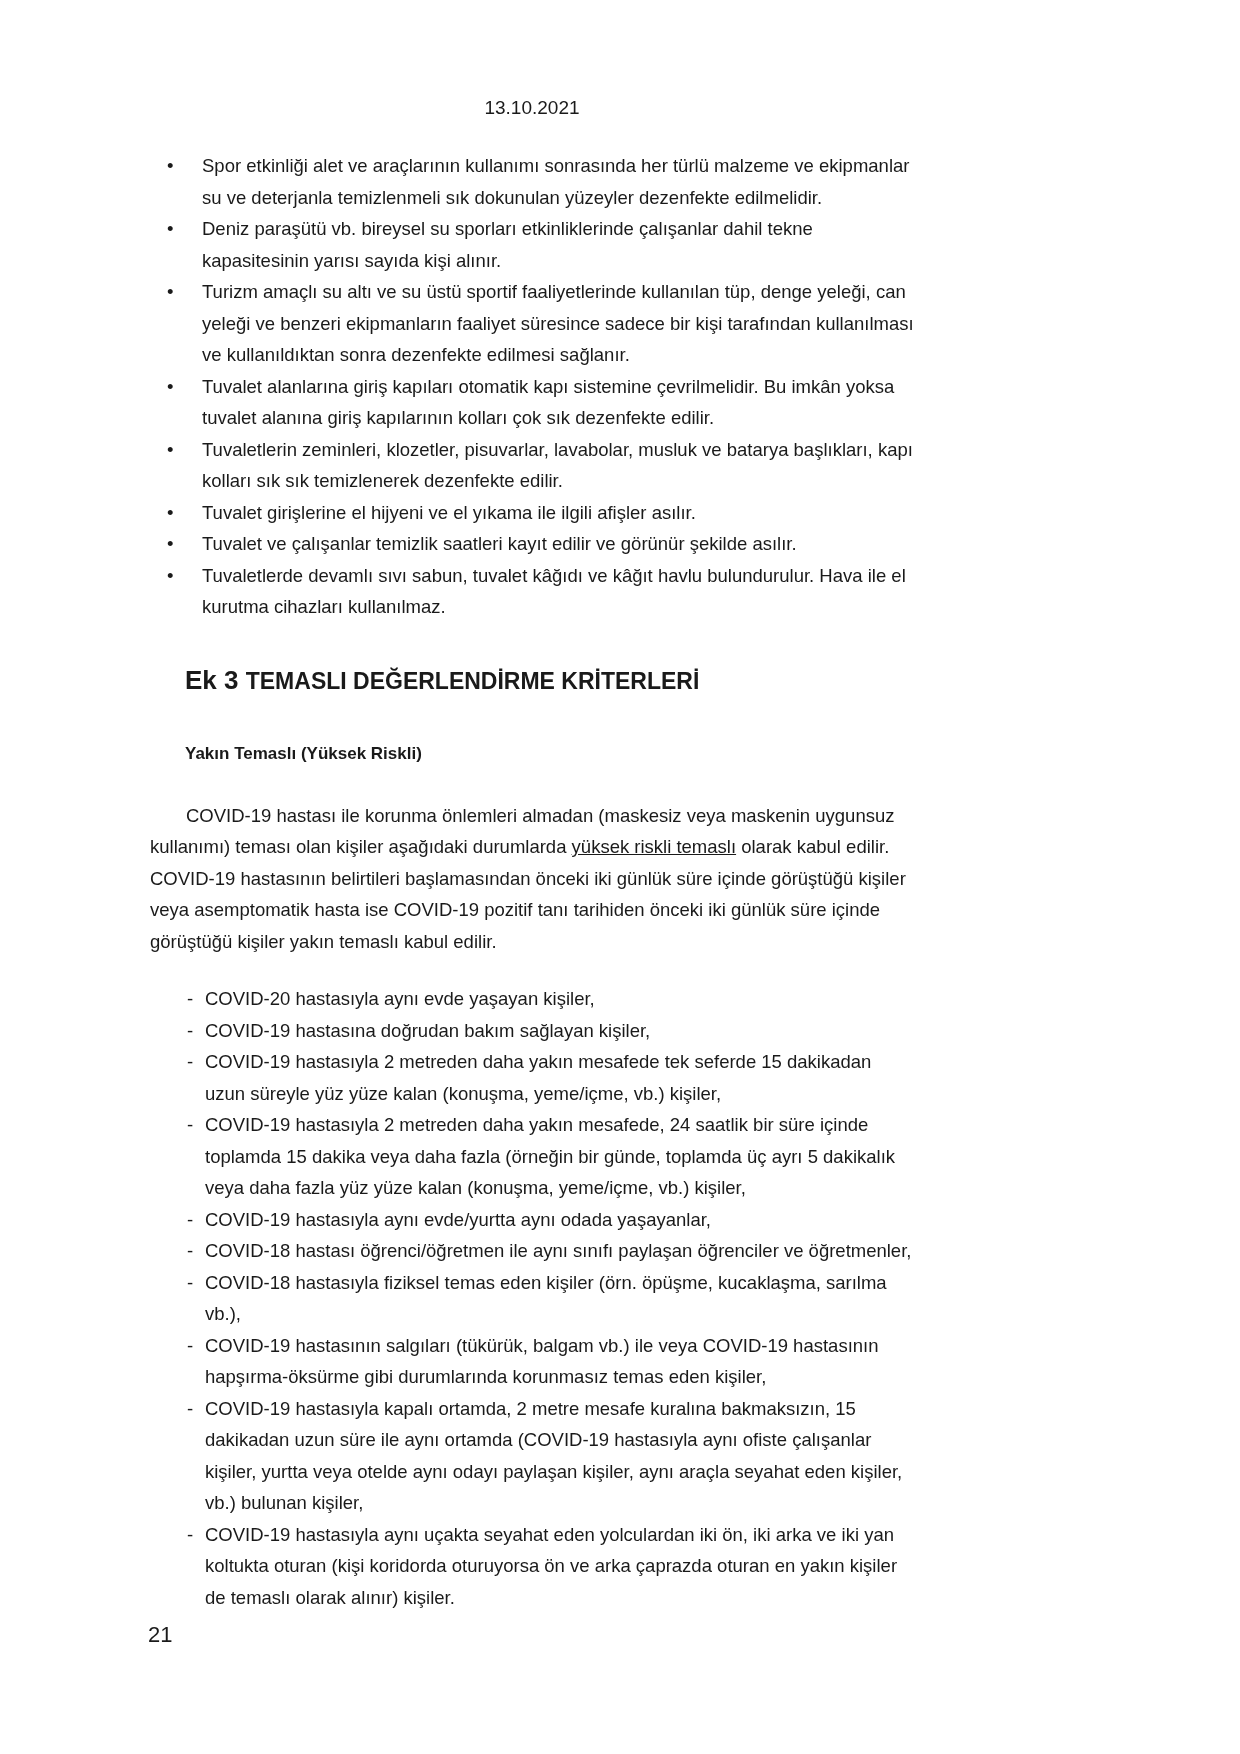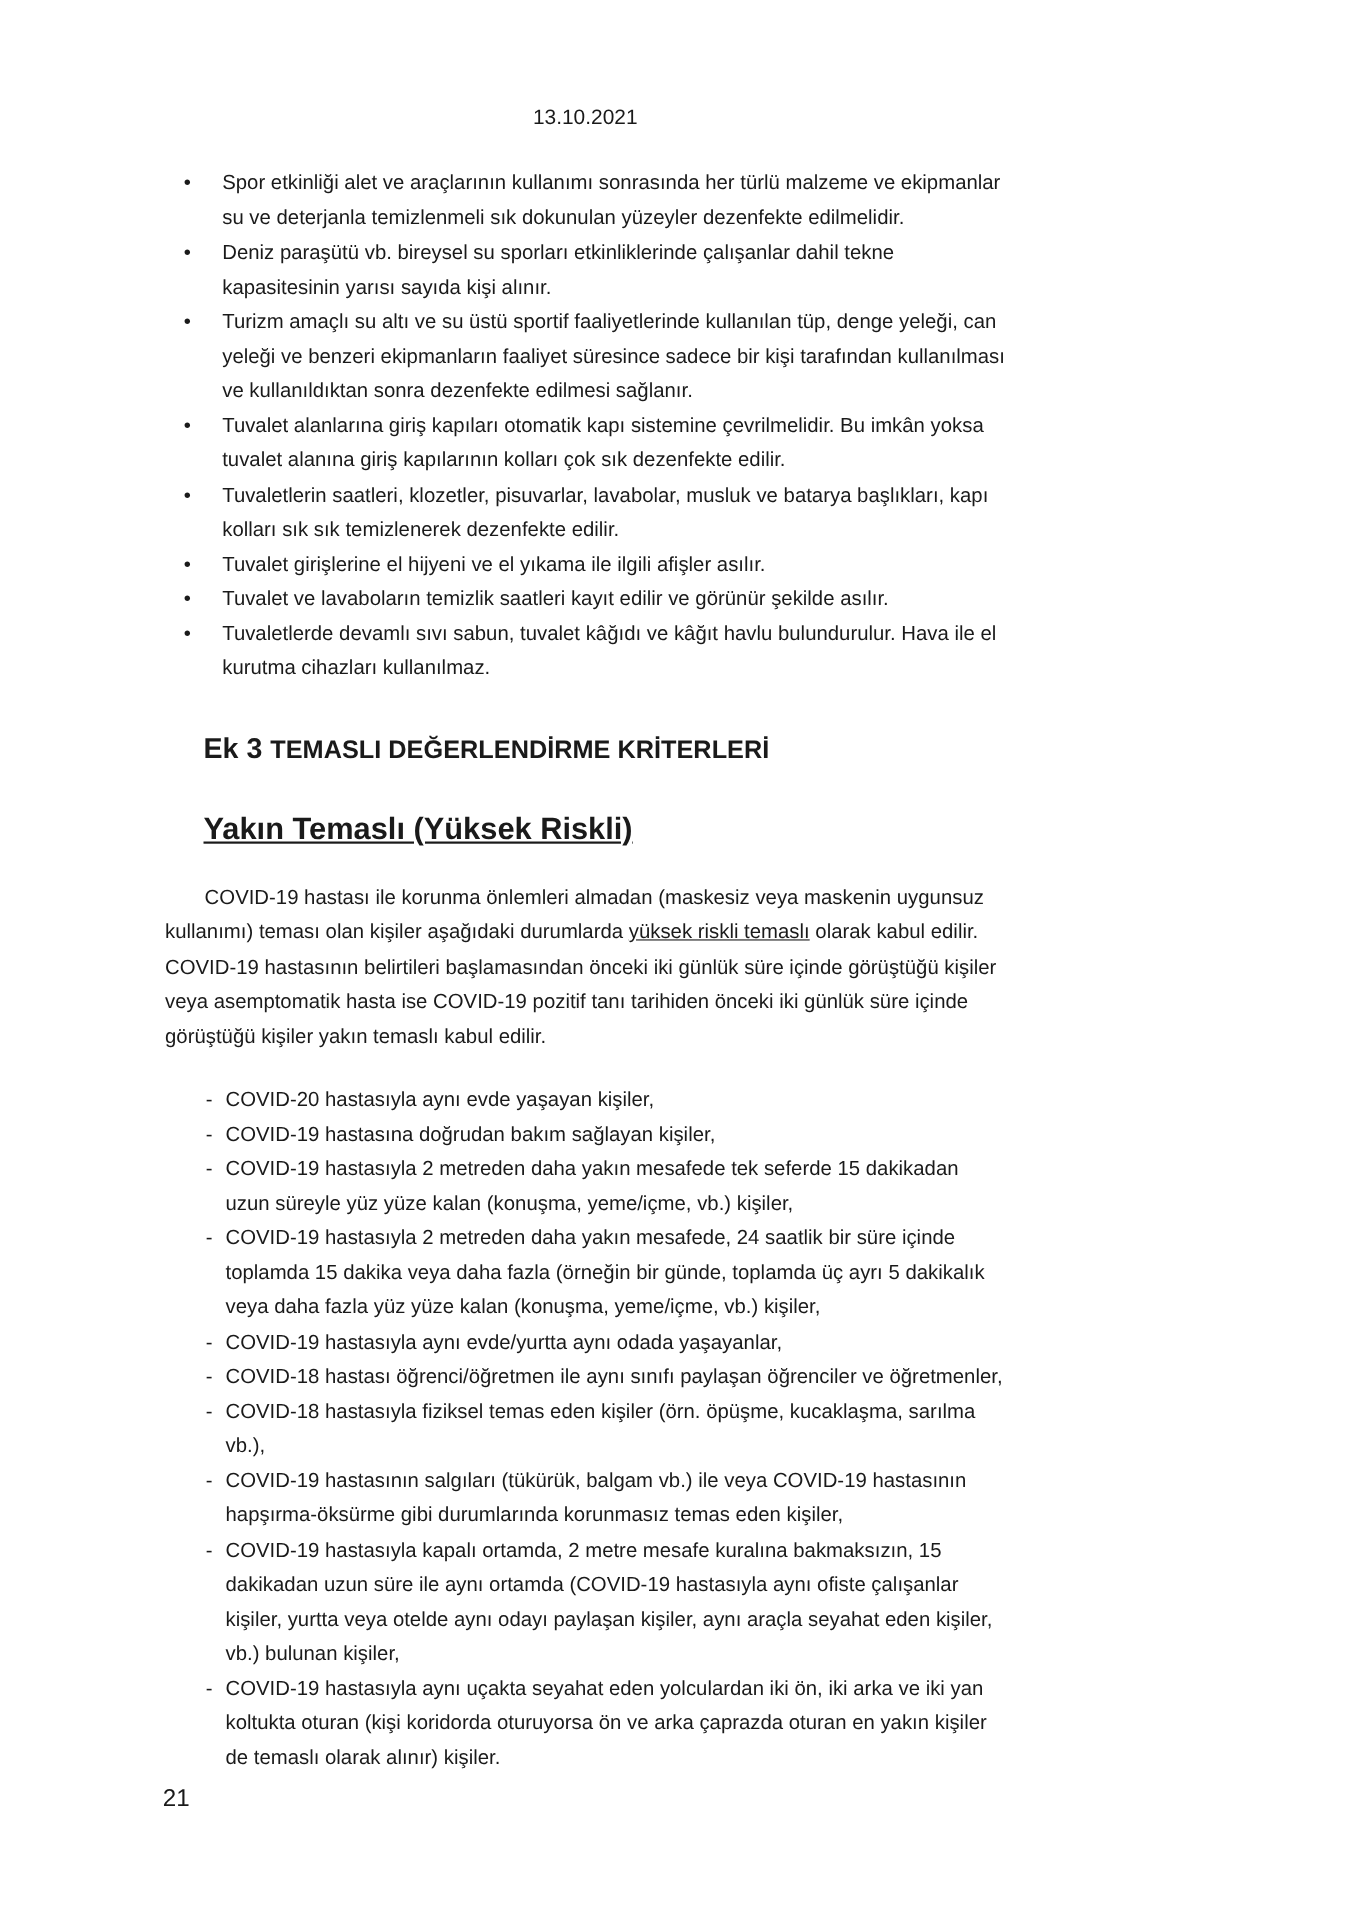--- a/index.html
+++ b/index.html
@@ -30,24 +30,23 @@
   .bullets .marker { position:absolute; left:17px; top:0; }
   .heading {
     margin:40px 0 0 35px;
     font-size:23px;
     font-weight:bold;
     line-height:34px;
   }
   .heading .h-prefix { font-size:26px; }
   .subheading {
     margin:42px 0 0 35px;
-    font-size:28px;
+    font-size:17px;
     font-weight:bold;
     line-height:28px;
-    text-decoration:underline;
   }
   .para {
     margin:32px 0 0 0;
     font-size:18.5px;
     line-height:31.5px;
     text-indent:36px;
   }
   .para strong { font-weight:normal; }
   .para .u { text-decoration:underline; }
   .dashes {
@@ -82,29 +81,29 @@
     <li>
       <span class="marker">•</span>
       <span>Turizm amaçlı su altı ve su üstü sportif faaliyetlerinde kullanılan tüp, denge yeleği, can yeleği ve benzeri ekipmanların faaliyet süresince sadece bir kişi tarafından kullanılması ve kullanıldıktan sonra dezenfekte edilmesi sağlanır.</span>
     </li>
     <li>
       <span class="marker">•</span>
       <span>Tuvalet alanlarına giriş kapıları otomatik kapı sistemine çevrilmelidir. Bu imkân yoksa tuvalet alanına giriş kapılarının kolları çok sık dezenfekte edilir.</span>
     </li>
     <li>
       <span class="marker">•</span>
-      <span>Tuvaletlerin saatleri, klozetler, pisuvarlar, lavabolar, musluk ve batarya başlıkları, kapı kolları sık sık temizlenerek dezenfekte edilir.</span>
+      <span>Tuvaletlerin zeminleri, klozetler, pisuvarlar, lavabolar, musluk ve batarya başlıkları, kapı kolları sık sık temizlenerek dezenfekte edilir.</span>
     </li>
     <li>
       <span class="marker">•</span>
       <span>Tuvalet girişlerine el hijyeni ve el yıkama ile ilgili afişler asılır.</span>
     </li>
     <li>
       <span class="marker">•</span>
-      <span>Tuvalet ve lavaboların temizlik saatleri kayıt edilir ve görünür şekilde asılır.</span>
+      <span>Tuvalet ve çalışanlar temizlik saatleri kayıt edilir ve görünür şekilde asılır.</span>
     </li>
     <li>
       <span class="marker">•</span>
       <span>Tuvaletlerde devamlı sıvı sabun, tuvalet kâğıdı ve kâğıt havlu bulundurulur. Hava ile el kurutma cihazları kullanılmaz.</span>
     </li>
   </ul>
 
   <h1 class="heading">
     <span class="h-prefix">Ek 3 </span><span>TEMASLI DEĞERLENDİRME KRİTERLERİ</span>
   </h1>

